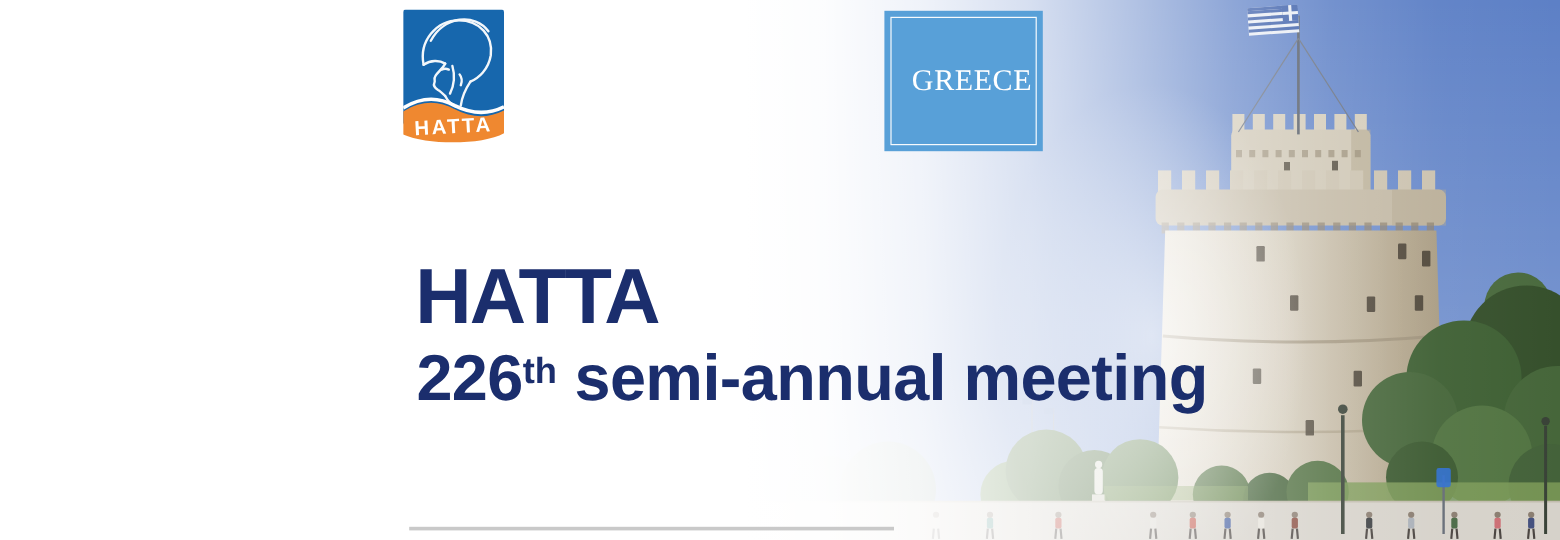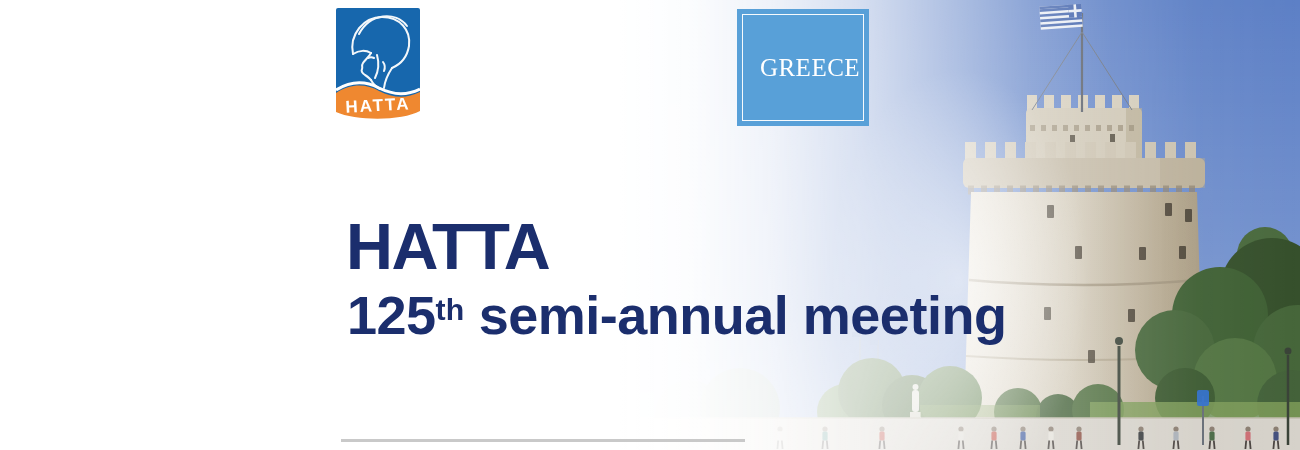--- a/index.html
+++ b/index.html
@@ -313,17 +313,17 @@
     <path d="M 0 82 C 16 72, 30 73, 43 80 C 57 87, 70 88, 84 81" stroke="#ffffff" stroke-width="3" fill="none"></path>
     <path class="hatta-orange" d="M 0 85 C 16 75, 30 76, 43 83 C 57 90, 70 91, 84 84 L 84 103 C 66 113, 20 113, 0 104 Z"></path>
     <text class="hatta-text" x="42" y="103" text-anchor="middle" transform="rotate(-3 42 100)">HATTA</text>
   </svg>
 
   <div class="greece-logo">
     <span class="greece-text">GREECE</span>
   </div>
 
   <div class="title">HATTA</div>
-  <div class="subtitle"><span>125</span><span class="ord">th</span><span class="rest">semi-annual meeting</span></div>
+  <div class="subtitle"><span>226</span><span class="ord">th</span><span class="rest">semi-annual meeting</span></div>
 
   <div class="divider"></div>
 
 </div>
 
 </body></html>

